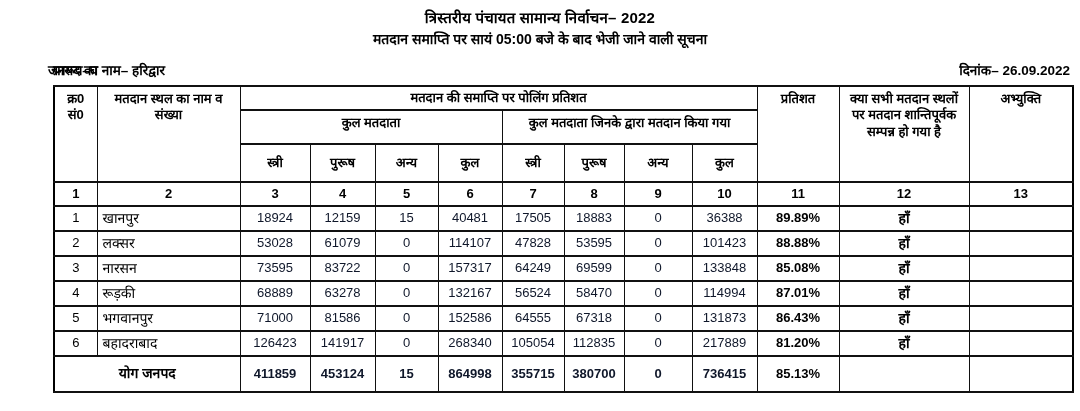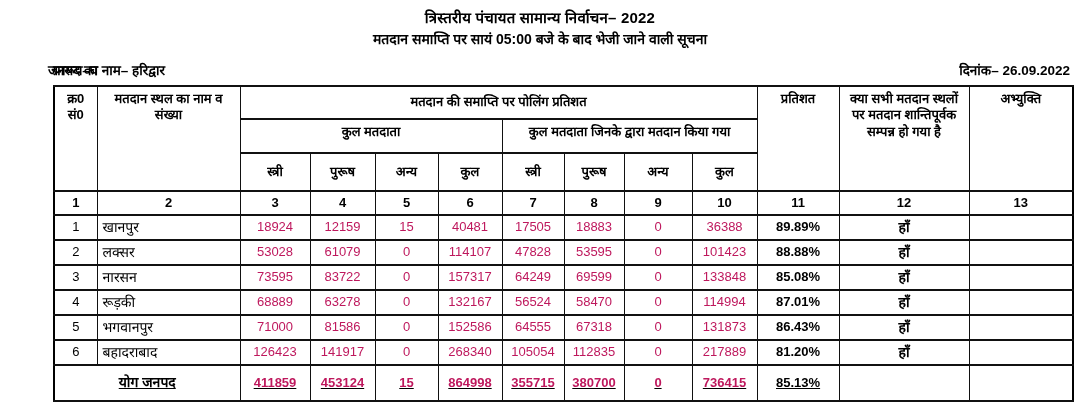--- a/index.html
+++ b/index.html
@@ -25,28 +25,28 @@
     border-top-width:2px; border-bottom-width:2px;
     padding:1px 3px;
     font-size:13px;
     text-align:center;
     vertical-align:middle;
     overflow:hidden;
     line-height:1.25;
   }
   th{ font-weight:bold; }
   .va-top{ vertical-align:top; padding-top:4px;}
-  tr.hr1{ height:33px;margin-top:8px;}
+  tr.hr1{ height:24px;margin-top:8px;}
   tr.hr2{ height:34px;}
   tr.hr3{ height:38px;}
   tr.numrow{ height:24px;}
   tr.datarow{ height:25px;}
-  tr.totalrow{ height:36px; font-weight:bold;text-decoration:underline;}
+  tr.totalrow{ height:36px; font-weight:bold;}
   td.name{ text-align:left; padding-left:5px; font-size:14px;}
-  td.num{ color:#be185d;}
+  td.num{ color:#0f172a;}
   td.pct{ font-weight:bold;}
   td.yes{ font-weight:bold; font-size:14px;}
   td.total-label{ font-weight:bold; font-size:14px;}
 </style>
 </head>
 <body>
 
 <div class="title">त्रिस्तरीय पंचायत सामान्य निर्वाचन– 2022</div>
 <div class="subtitle">मतदान समाप्ति पर सायं 05:00 बजे के बाद भेजी जाने वाली सूचना</div>
 

